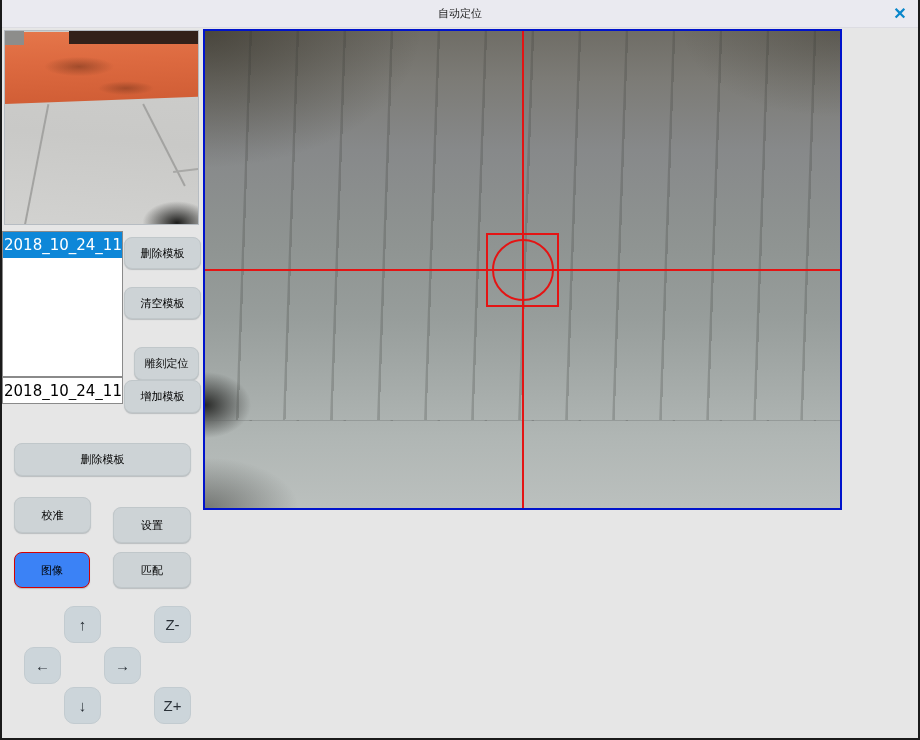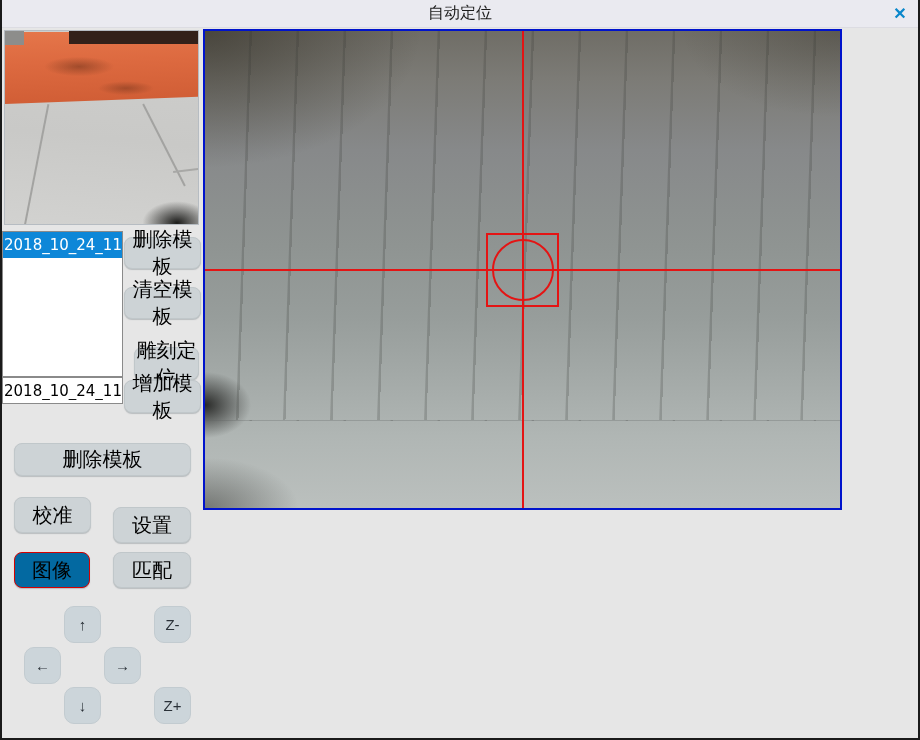--- a/index.html
+++ b/index.html
@@ -12,21 +12,21 @@
     position:absolute; left:0; top:0; width:920px; height:740px;
     background:#e6e6e6;
     border-left:2px solid #1a1a1a; border-right:2px solid #1a1a1a; border-bottom:2px solid #1a1a1a;
   }
   
   .titlebar {
     position:absolute; left:0; top:0; width:916px; height:28px;
     background:#eaeaf0; border-bottom:1px solid #dcdce2;
     display:flex; align-items:center; justify-content:center;
   }
-  .titlebar .title { font-size:16px; color:#1c1c1c; }
+  .titlebar .title { font-size:11px; color:#1c1c1c; }
   .close-btn {
     position:absolute; right:6px; top:3px; width:24px; height:22px;
     background:transparent; border:none; cursor:pointer;
     font-size:16px; font-weight:bold; color:#0a87cb; line-height:22px; text-align:center;
   }
   
   .thumb {
     position:absolute; left:2px; top:30px; width:195px; height:195px;
     border:1px solid #b6bcc2; overflow:hidden;
     background:linear-gradient(185deg,#cfcfcd 0%,#c9c9c7 55%,#d2d2d0 100%);
@@ -60,26 +60,26 @@
   .tpl-item.selected { background:#0d87d8; color:#ffffff; }
   .tpl-name-input {
     position:absolute; left:0px; top:377px; width:121px; height:27px;
     border:1px solid #8a8a8a; background:#ffffff; font-size:15px;
     font-family:"DejaVu Sans","Liberation Sans",sans-serif;
     padding:0 1px; color:#000;
   }
   
   .btn {
     position:absolute; background:#cdd3d6; border:1px solid #c0c7ca;
-    border-radius:8px; font-size:20px; color:#000; cursor:pointer;
+    border-radius:8px; font-size:11px; color:#000; cursor:pointer;
     display:flex; align-items:center; justify-content:center;
     font-family:"DejaVu Sans","Liberation Sans",sans-serif;
     box-shadow:0 1px 1px rgba(130,140,145,.45);
   }
-  .btn.red { background:#0369a1; border-color:#d40000; }
+  .btn.red { background:#3b82f6; border-color:#d40000; }
   .b-del  { left:122px; top:237px; width:77px; height:32px; }
   .b-clr  { left:122px; top:287px; width:77px; height:32px; }
   .b-eng  { left:132px; top:340px; width:65px; height:33px;margin-top:7px; }
   .b-add  { left:122px; top:380px; width:77px; height:33px; }
   .b-cut  { left:12px;  top:443px; width:177px; height:33px; }
   .b-cal  { left:12px;  top:497px; width:77px; height:36px; }
   .b-set  { left:111px; top:497px; width:78px; height:36px;margin-top:10px; }
   .b-img  { left:12px;  top:552px; width:76px; height:36px; }
   .b-mat  { left:111px; top:552px; width:78px; height:36px; }
   .jog {

